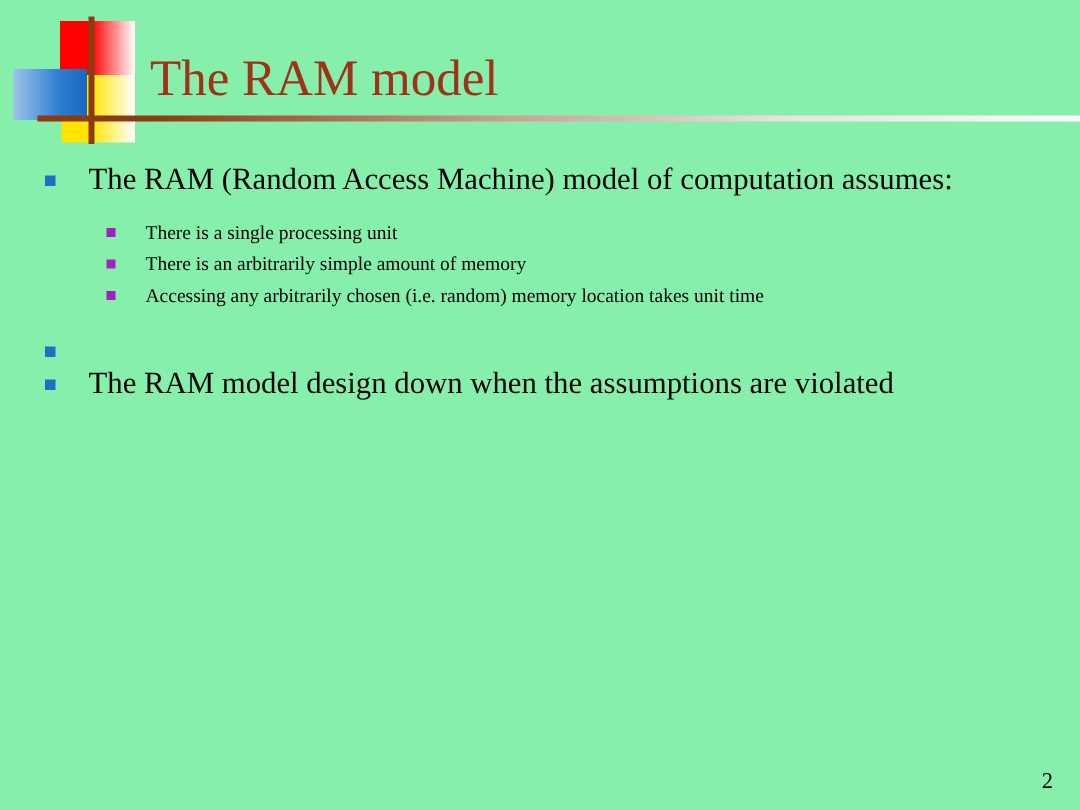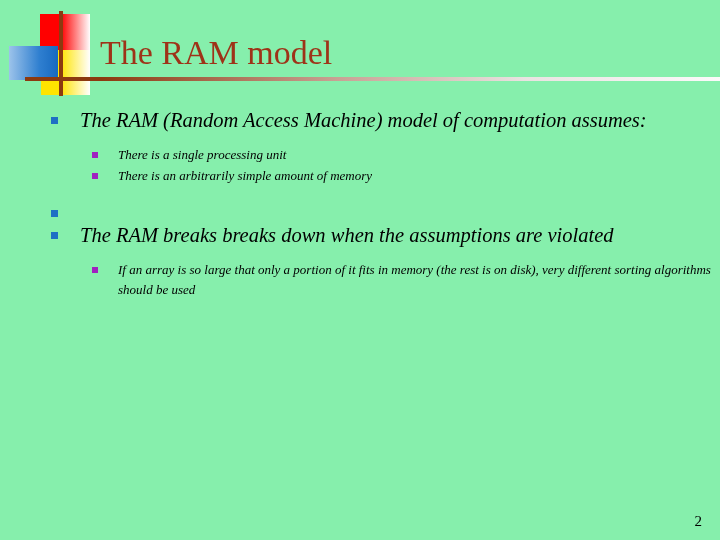--- a/index.html
+++ b/index.html
@@ -80,24 +80,23 @@
     font-size: 34px;
     line-height: 40px;
     color: #9e3318;
     white-space: nowrap;
     letter-spacing: 0px;
   }
 
   
   .body {
     position: absolute;
-    left: 42px;
+    left: 21px;
     top: 108px;
     width: 672px;
-    font-style: italic;
   }
 
   .lvl1 {
     position: relative;
     padding-left: 38px;
     font-size: 20.5px;
     line-height: 25px;
     margin-bottom: 2px;
   }
   .lvl1 > .bullet {
@@ -167,44 +166,42 @@
 
     <div class="group-indent">
       <div class="lvl2">
         <span class="bullet"></span>
         <span>There is a single processing unit</span>
       </div>
       <div class="lvl2">
         <span class="bullet"></span>
         <span>There is an arbitrarily simple amount of memory</span>
       </div>
+      <div class="lvl2">
+        <span class="bullet"></span>
+        <span>Accessing any arbitrarily chosen (i.e. random) memory location takes unit time</span>
+      </div>
     </div>
 
     <div class="gap-md"></div>
 
     <div class="lvl1">
       <span class="bullet"></span>
     </div>
 
     <div class="gap-sm"></div>
 
 
     <div class="gap-sm"></div>
 
     <div class="lvl1">
       <span class="bullet"></span>
-      <span>The RAM breaks breaks down when the assumptions are violated</span>
-    </div>
-
-    <div class="gap-sm"></div>
-
-    <div class="group-indent">
-      <div class="lvl2">
-        <span class="bullet"></span>
-        <span>If an array is so large that only a portion of it fits in memory (the rest is on disk), very different sorting algorithms should be used</span>
-      </div>
-    </div>
+      <span>The RAM model design down when the assumptions are violated</span>
+    </div>
+
+    <div class="gap-sm"></div>
+
 
   </div>
 
   <div class="page-number">2</div>
 
 </div>
 
 </body></html>

